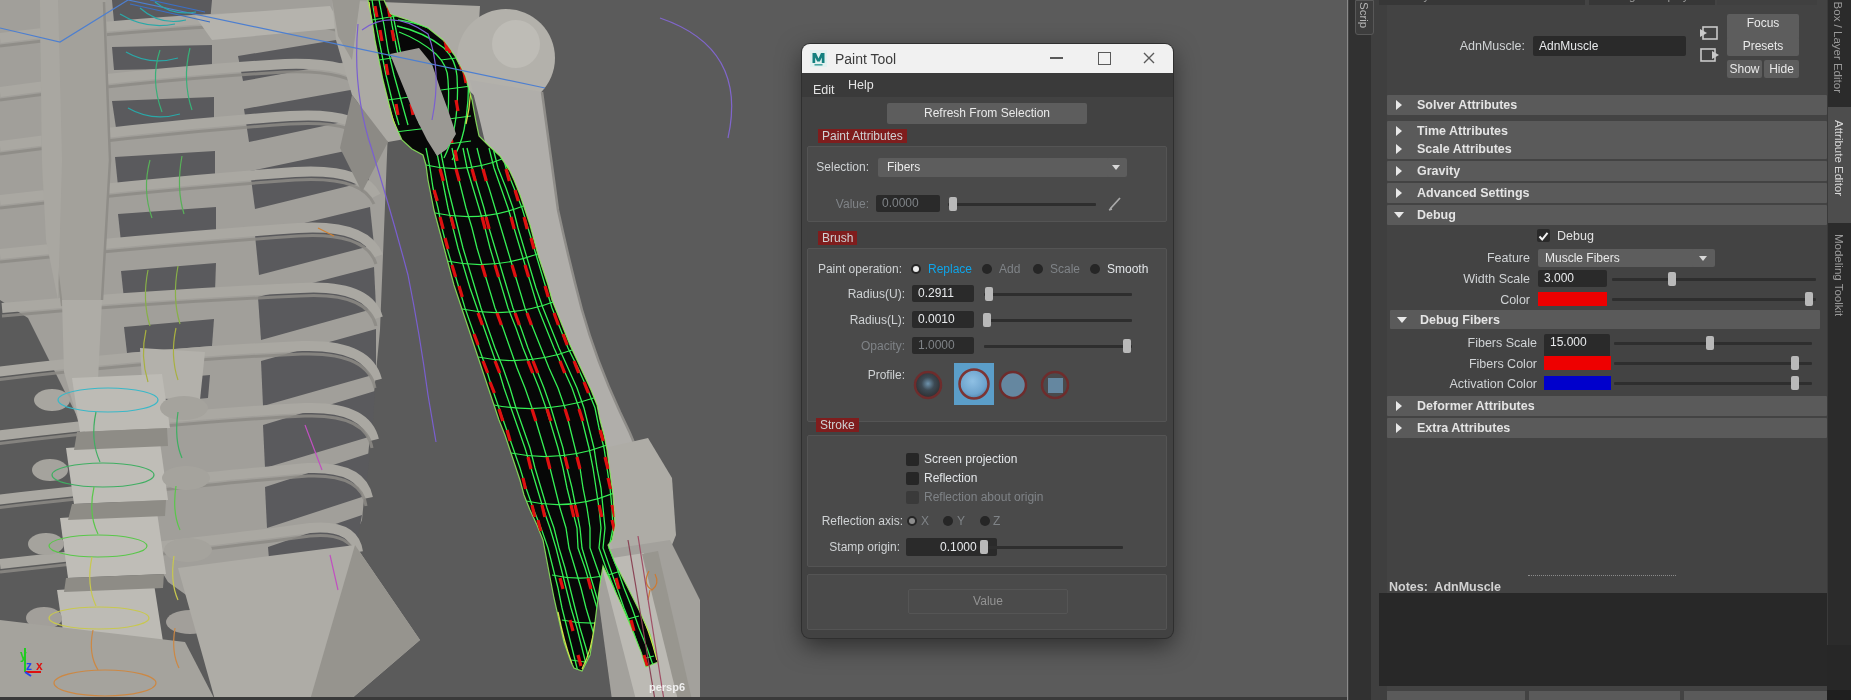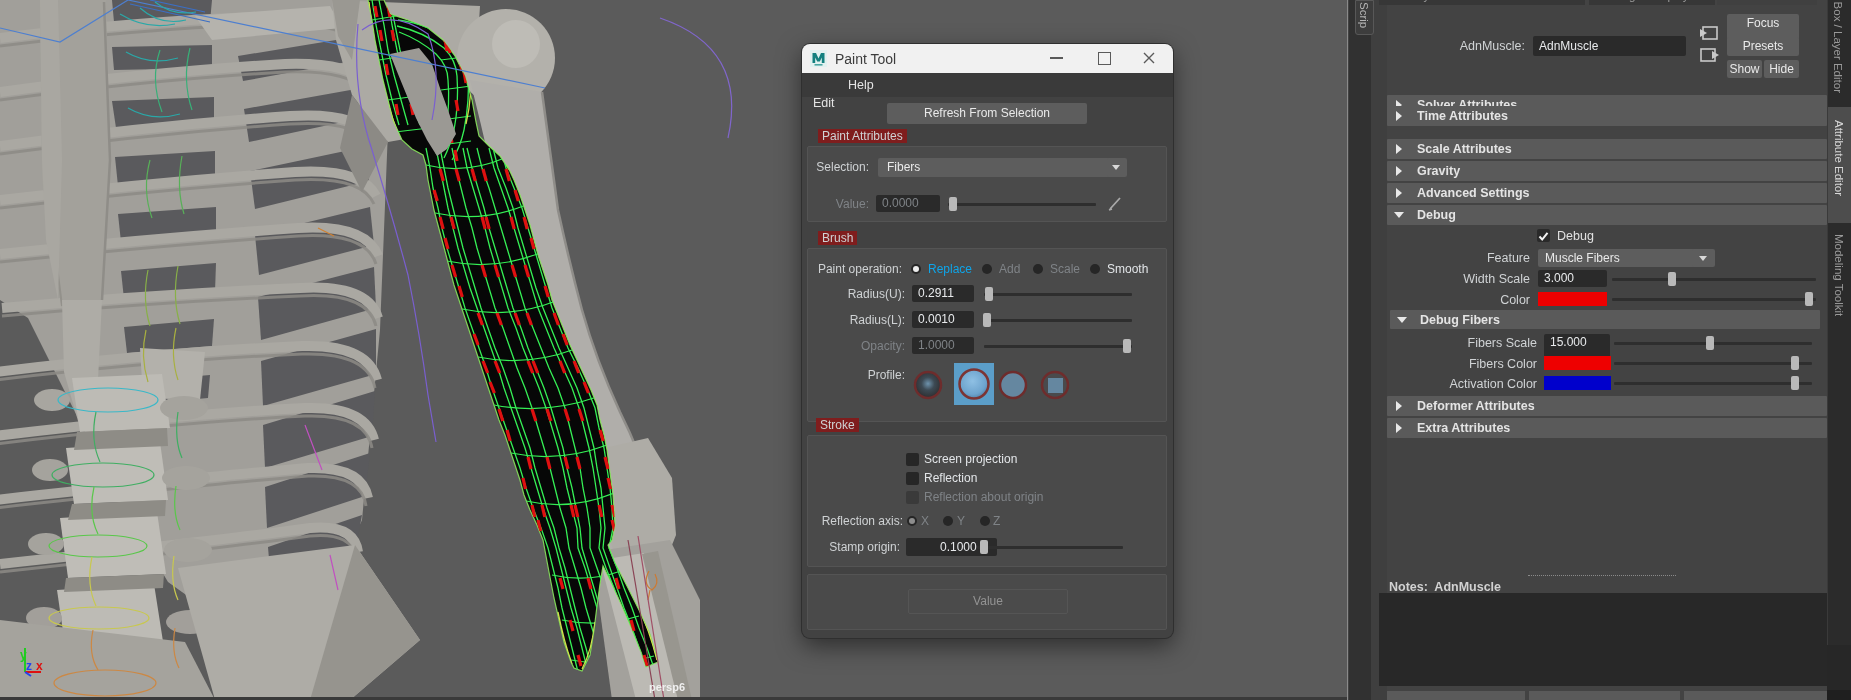--- a/index.html
+++ b/index.html
@@ -338,21 +338,21 @@
         <rect x="4.5" y="14" width="8" height="1.6" fill="#4aa5a2"></rect>
       </svg>
       <div class="abs" style="left:33px;top:7px;color:#3c3c3c;font-size:14px;">Paint Tool</div>
       <div class="abs" style="left:248px;top:13px;width:13px;height:1.5px;background:#5a5a5a;"></div>
       <div class="abs" style="left:296px;top:8px;width:11px;height:11px;border:1.5px solid #5a5a5a;"></div>
       <svg class="abs" style="left:340px;top:7px;" width="14" height="14" viewBox="0 0 14 14">
           <path d="M2,2 L12,12 M12,2 L2,12" stroke="#5a5a5a" stroke-width="1.4"></path>
         </svg>
     </div>
     <div class="abs" style="left:0;top:29px;width:371px;height:24px;background:#3a3a3a;">
-      <div class="abs" style="left:11px;top:23px;color:#e4e4e4;font-size:12.5px;">Edit</div>
+      <div class="abs" style="left:11px;top:10px;color:#e4e4e4;font-size:12.5px;">Edit</div>
       <div class="abs" style="left:46px;top:5px;color:#e4e4e4;font-size:12.5px;">Help</div>
     </div>
     <div class="btn" style="left:85px;top:59px;width:200px;height:21px;line-height:21px;">Refresh From Selection</div>
 
     <div class="fieldset" style="left:5px;top:102px;width:358px;height:74px;"></div>
     <div class="fslbl" style="left:16px;top:85px;">Paint Attributes</div>
     <div class="lbl lbl-r" style="left:0px;top:116px;width:67px;">Selection:</div>
     <div class="btn" style="left:76px;top:114px;width:228px;height:19px;text-align:left;padding-left:9px;line-height:19px;">Fibers</div>
     <div class="btn" style="left:305px;top:114px;width:20px;height:19px;">
         <div style="position:absolute;left:5px;top:7px;width:0;height:0;border-top:5px solid #d8d8d8;border-left:4.5px solid transparent;border-right:4.5px solid transparent;"></div>
@@ -458,21 +458,21 @@
   </svg>
   <div class="btn" style="left:1727px;top:14px;width:72px;height:26px;line-height:19px;">Focus</div>
   <div class="btn" style="left:1727px;top:37px;width:72px;height:19px;line-height:19px;">Presets</div>
   <div class="btn" style="left:1727px;top:60px;width:35px;height:18px;line-height:18px;">Show</div>
   <div class="btn" style="left:1764px;top:60px;width:35px;height:18px;line-height:18px;">Hide</div>
 
   <div class="sect" style="top:95px;">
       <i class="tri"></i>
       <span>Solver Attributes</span>
     </div>
-  <div class="sect" style="top:106px;">
+  <div class="sect" style="top:121px;">
       <i class="tri"></i>
       <span>Time Attributes</span>
     </div>
   <div class="sect" style="top:139px;">
       <i class="tri"></i>
       <span>Scale Attributes</span>
     </div>
   <div class="sect" style="top:183px;">
       <i class="tri"></i>
       <span>Advanced Settings</span>

